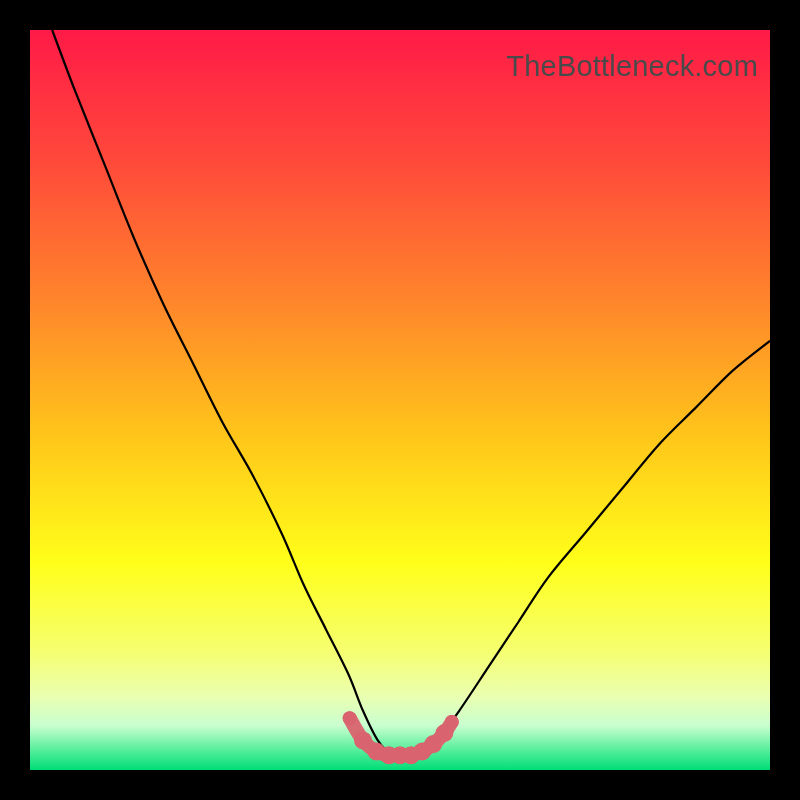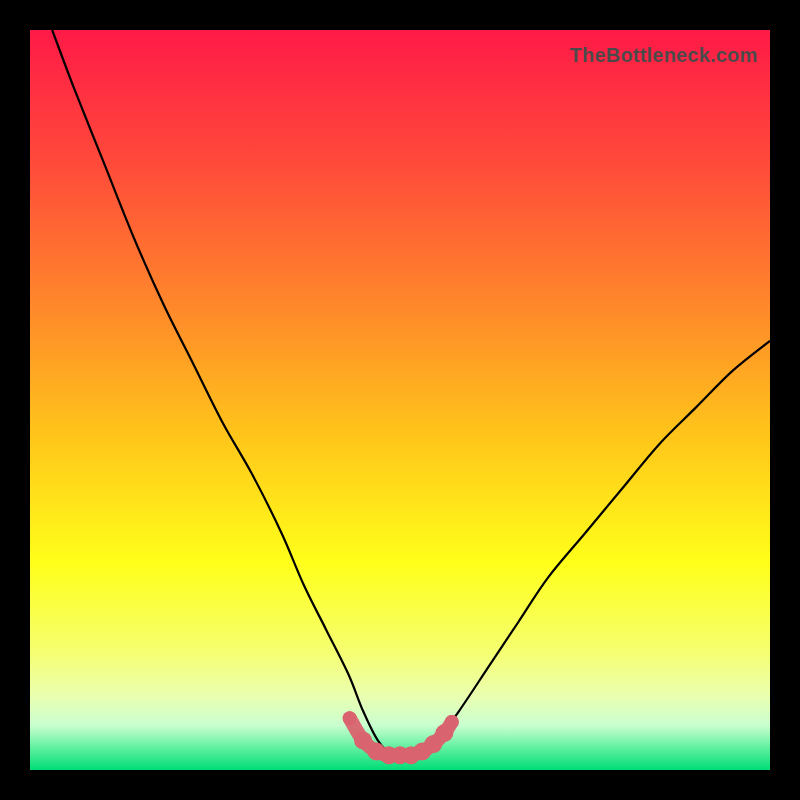--- a/index.html
+++ b/index.html
@@ -14,25 +14,25 @@
   .frame {
     position: absolute;
     left: 30px;
     top: 30px;
     width: 740px;
     height: 740px;
     overflow: hidden;
   }
   .watermark {
     position: absolute;
-    top: 14px;
+    top: 20px;
     right: 12px;
     color: #4a4a4a;
-    font-size: 20px;
-    font-weight: 700;
+    font-size: 29px;
+    font-weight: 400;
     letter-spacing: 0.2px;
     z-index: 20;
     user-select: none;
   }
   svg {
     position: absolute;
     left: 0;
     top: 0;
     width: 740px;
     height: 740px;

